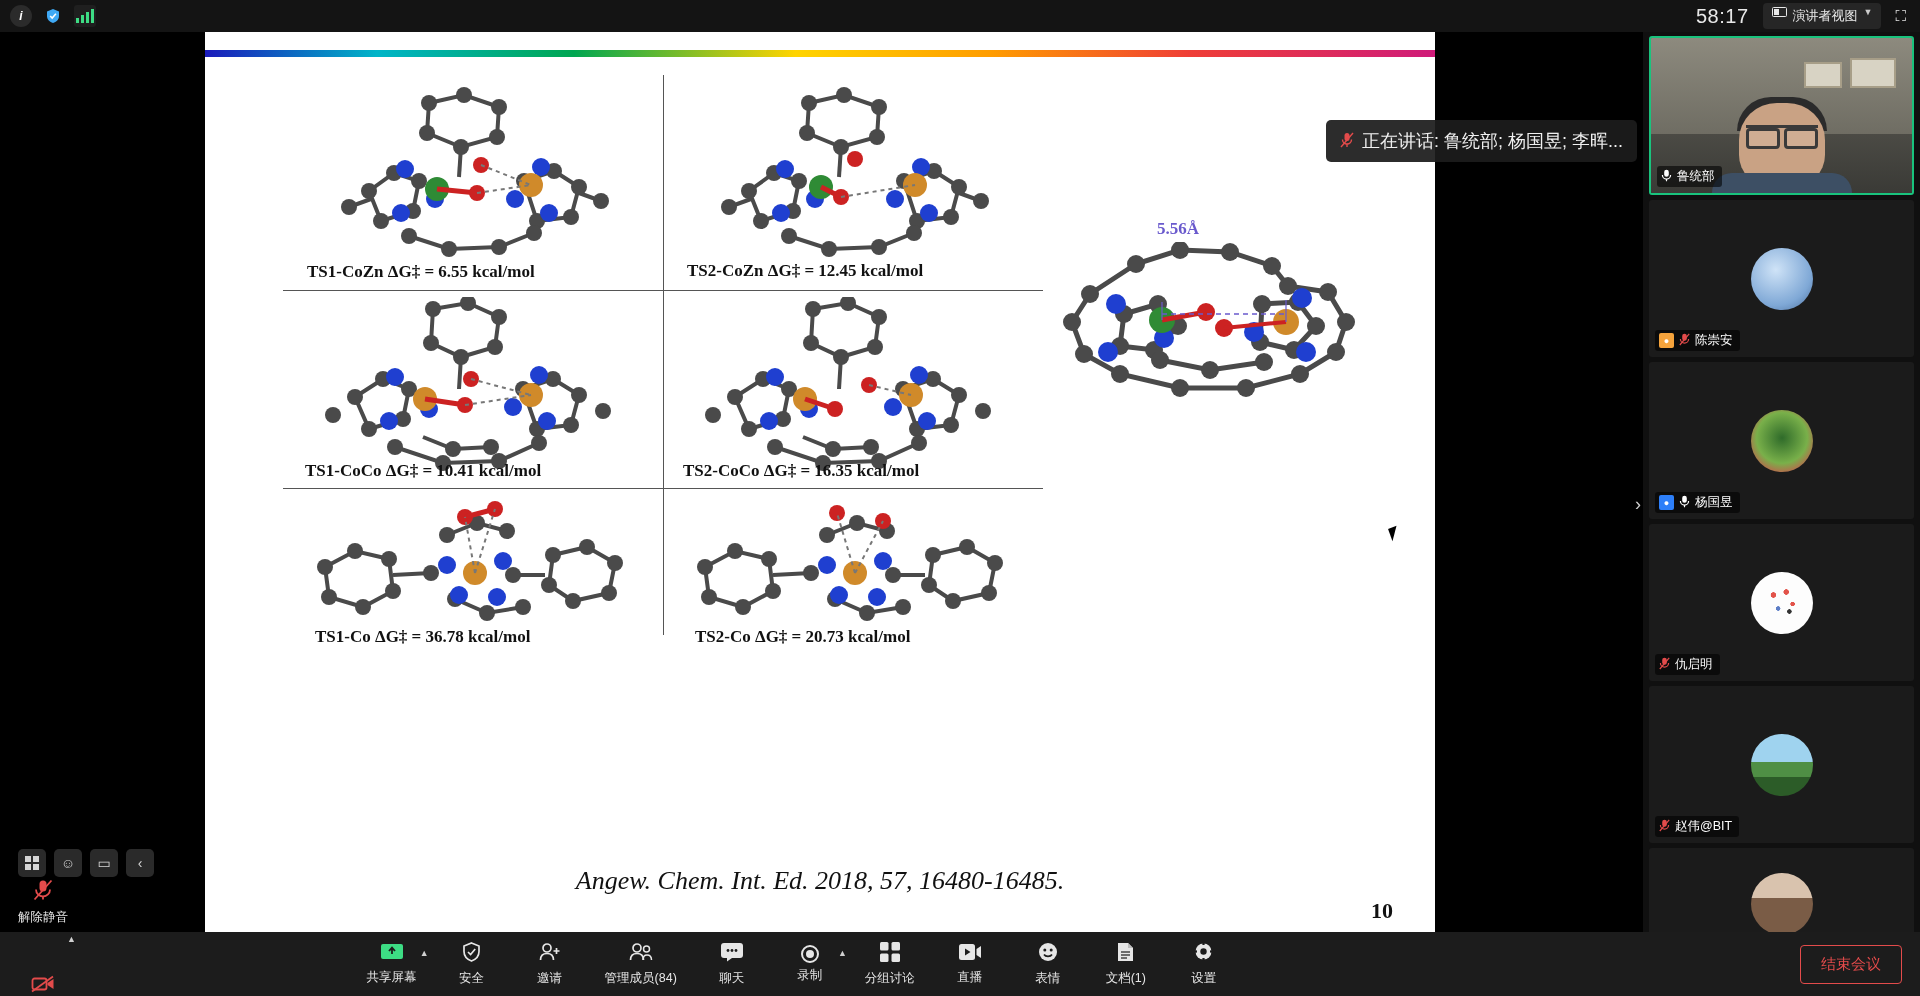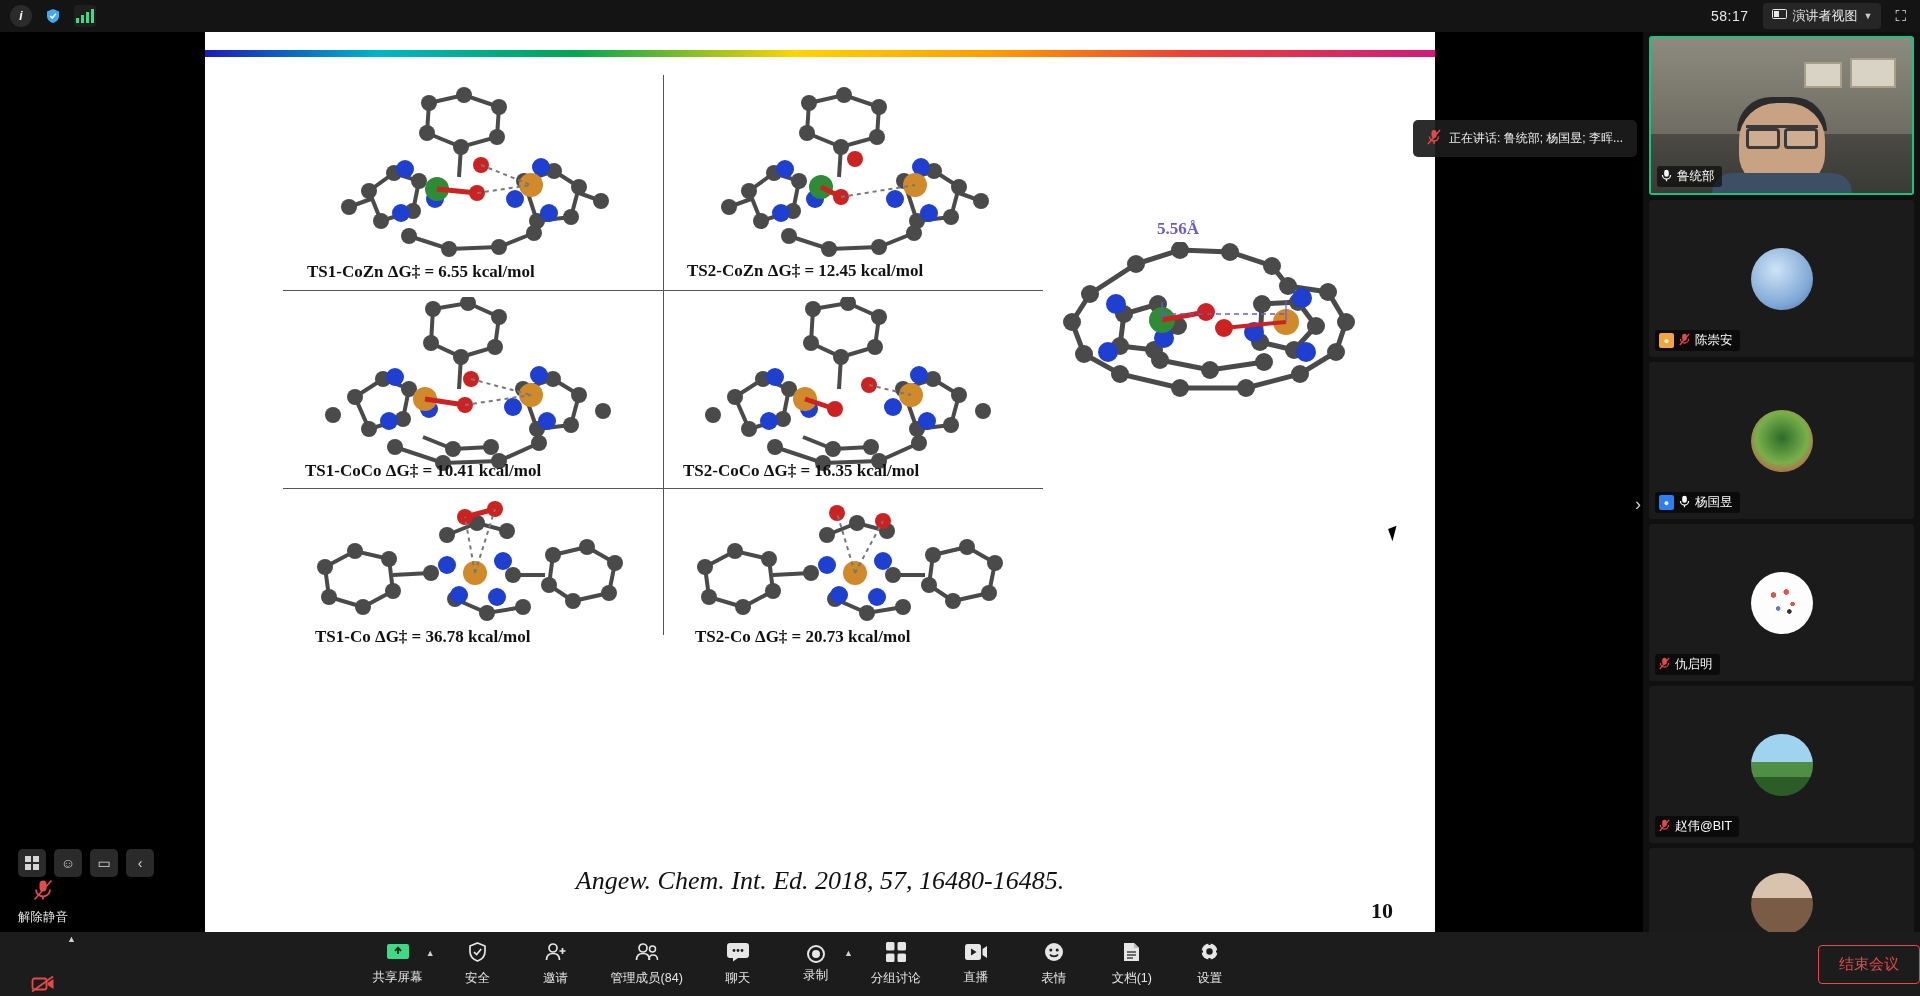--- a/index.html
+++ b/index.html
@@ -34,23 +34,23 @@
   .bars { display: flex; align-items: flex-end; gap: 2px; height: 14px; }
   .bars i { width: 3px; background: #3ddc84; display: block; }
   .bars i:nth-child(1) { height: 5px; }
   .bars i:nth-child(2) { height: 8px; }
   .bars i:nth-child(3) { height: 11px; }
   .bars i:nth-child(4) { height: 14px; }
 
   .topbar-right {
     margin-left: auto; display: flex; align-items: center; gap: 14px; padding-right: 14px;
   }
-  .timer { color: #e8e8e8; font-size: 14px; letter-spacing: .5px; }
+  .timer { color: #e8e8e8; font-size: 20px; letter-spacing: .5px; }
   .view-switch {
-    display: flex; align-items: center; gap: 6px;
+    display: flex; align-items: flex-start; gap: 6px;
     background: #262626; border-radius: 4px;
     padding: 4px 9px; color: #e8e8e8; font-size: 13px;
   }
   .view-switch .caret { font-size: 9px; opacity: .85; }
   .fullscreen { color: #e0e0e0; font-size: 15px; }
 
   
   .stage {
     position: absolute; top: 32px; left: 0;
     width: 1643px; height: 900px;
@@ -253,21 +253,21 @@
     bottom: -14px; width: 140px; height: 34px; border-radius: 20px 20px 0 0;
     background: #3d4f64;
   }
 
   .speaking-toast {
     position: absolute; right: 283px; top: 120px;
     display: flex; align-items: center; gap: 8px;
     background: rgba(28,28,28,.93);
     border-radius: 5px;
     padding: 9px 14px;
-    color: #f0f0f0; font-size: 12px;
+    color: #f0f0f0; font-size: 18px;
     white-space: nowrap;
   }
   .speaking-toast .mic { color: #e34b4b; font-size: 14px; }
 
   .tile-partial { height: 112px; }
 
   
   .bottombar {
     position: absolute; left: 0; bottom: 0;
     width: 1920px; height: 64px;
@@ -281,21 +281,21 @@
     display: flex; flex-direction: column; align-items: center; justify-content: center;
     gap: 4px;
     color: #e6e6e6; font-size: 12px;
     padding: 0 8px;
   }
   .tool .ic { font-size: 19px; line-height: 20px; }
   .tool .lbl { font-size: 12.5px; white-space: nowrap; }
   .left-tools { display: flex; align-items: center; padding-left: 10px; flex-direction: column; }
   .caret-up { color: #d0d0d0; font-size: 9px; align-self: flex-end; margin-bottom: 20px; margin-left: -2px; }
   .center-tools { display: flex; align-items: center; gap: 16px; margin: 0 auto; }
-  .right-tools { margin-left: auto; }
+  .right-tools { margin-left: auto; padding-right: 18px; }
   .end-btn {
     border: 1px solid #e34b4b;
     color: #e34b4b;
     background: transparent;
     font-size: 15px;
     padding: 9px 20px;
     border-radius: 4px;
     font-family: "Liberation Sans", sans-serif;
   }
   .muted-ic { color: #e34b4b; }

